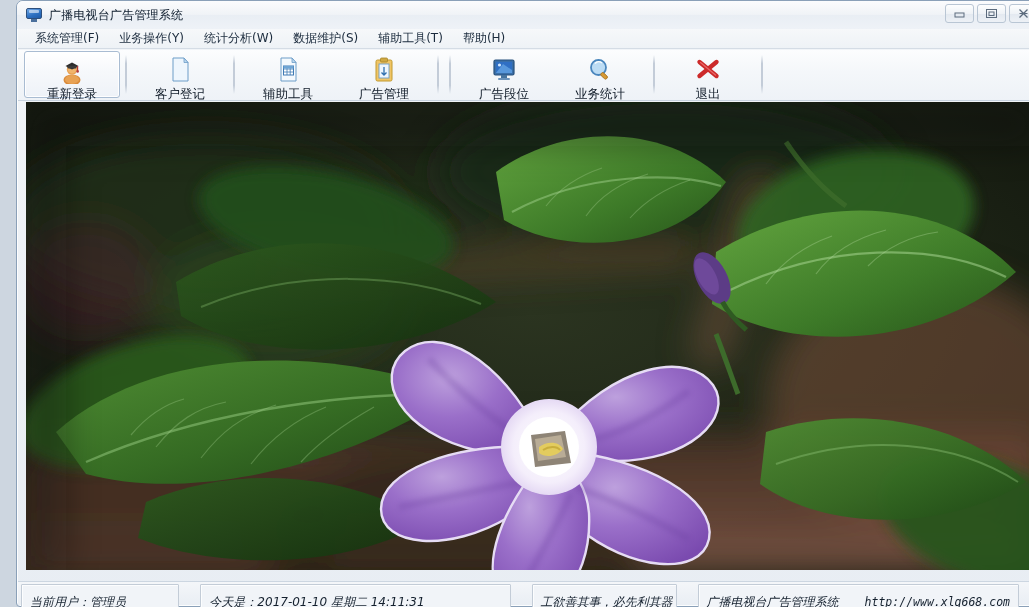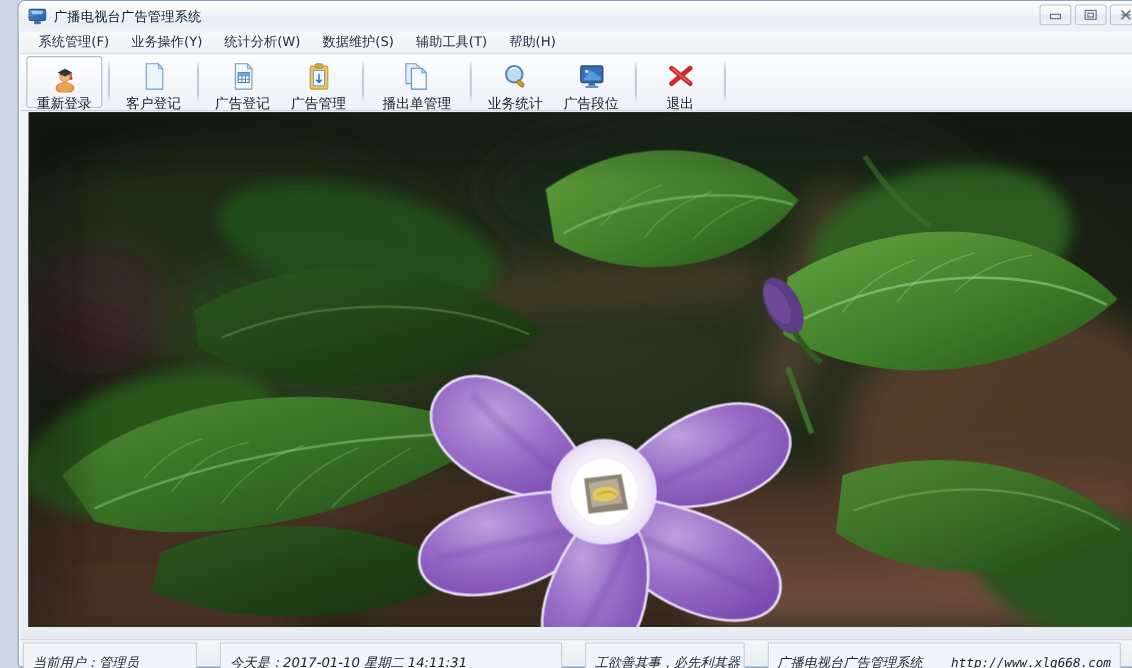--- a/index.html
+++ b/index.html
@@ -96,21 +96,21 @@
   .toolbar {
     position: absolute; left: 1px; top: 49px;
     width: calc(100% - 2px); height: 51px;
     box-sizing: border-box;
     background: linear-gradient(180deg, #fcfdfe 0%, #f4f7fa 45%, #eef2f7 100%);
     border-bottom: 1px solid #c7d2de;
     display: flex; align-items: stretch;
     padding-left: 6px;
   }
   .tbtn {
-    width: 69px;
+    width: 96px;
     box-sizing: border-box;
     display: flex; flex-direction: column;
     align-items: center; justify-content: flex-start;
     padding-top: 4px;
     border: 1px solid transparent;
     border-radius: 3px;
     margin: 1px 0 2px 0;
     cursor: default;
     position: relative;
   }
@@ -266,73 +266,63 @@
     <div class="tbtn">
       <div class="tb-icon">
         <svg width="30" height="28" viewBox="0 0 30 28">
           <path d="M8 2 L19 2 L23 6.5 L23 25 L8 25 Z" fill="#f4f9fd" stroke="#6d9dc8" stroke-width="1"></path>
           <path d="M19 2 L19 6.5 L23 6.5 Z" fill="#bcd9f0" stroke="#6d9dc8" stroke-width="0.8"></path>
           <rect x="10.5" y="10" width="10" height="9" fill="#ffffff" stroke="#3f7bb5" stroke-width="1"></rect>
           <path d="M10.5 13 H20.5 M10.5 16 H20.5 M14 10 V19 M17.2 10 V19" stroke="#3f7bb5" stroke-width="0.8"></path>
           <rect x="10.5" y="10" width="10" height="2.6" fill="#6fa5d4"></rect>
         </svg>
       </div>
-      <div class="tb-label">广告登记</div>
+      <div class="tb-label">辅助工具</div>
     </div>
 
     <div class="tbtn">
       <div class="tb-icon">
         <svg width="30" height="28" viewBox="0 0 30 28">
           <rect x="7" y="4" width="16" height="21" rx="1.5" fill="#f0c566" stroke="#c29a2f" stroke-width="1"></rect>
           <rect x="10" y="8" width="10" height="14" fill="#eef6fd" stroke="#6d9dc8" stroke-width="0.9"></rect>
           <path d="M15 11 L15 19 M12.5 16.5 L15 19 L17.5 16.5" stroke="#2f6fae" stroke-width="1.3" fill="none"></path>
           <rect x="11.5" y="2" width="7" height="4" rx="1" fill="#cfa843" stroke="#a8862a" stroke-width="0.8"></rect>
         </svg>
       </div>
       <div class="tb-label">广告管理</div>
     </div>
 
     <div class="tsep dbl"></div>
 
-    <div class="tbtn wide">
-      <div class="tb-icon">
-        <svg width="30" height="28" viewBox="0 0 30 28">
-          <path d="M5 2 L14 2 L17.5 5.5 L17.5 20 L5 20 Z" fill="#e3eef8" stroke="#7096bd" stroke-width="1"></path>
-          <path d="M10 6 L19.5 6 L23.5 10.2 L23.5 25 L10 25 Z" fill="#f5fafd" stroke="#5f8fbb" stroke-width="1"></path>
-          <path d="M19.5 6 L19.5 10.2 L23.5 10.2 Z" fill="#bcd9f0" stroke="#5f8fbb" stroke-width="0.8"></path>
-        </svg>
-      </div>
-      <div class="tb-label">播出单管理</div>
-    </div>
 
     <div class="tsep dbl"></div>
-
-    <div class="tbtn">
-      <div class="tb-icon">
-        <svg width="30" height="28" viewBox="0 0 30 28">
-          <circle cx="13.5" cy="11.5" r="7.5" fill="#bcdcf4" stroke="#4a86bd" stroke-width="1.8"></circle>
-          <path d="M10 7.5 A5 5 0 0 1 17 7" stroke="#ffffff" stroke-width="1.6" fill="none" opacity="0.9"></path>
-          <rect x="17.5" y="16" width="7.5" height="3.6" rx="1.6" transform="rotate(42 17.5 16)" fill="#d79a34" stroke="#a8731f" stroke-width="0.9"></rect>
-        </svg>
-      </div>
-      <div class="tb-label">业务统计</div>
-    </div>
 
     <div class="tbtn">
       <div class="tb-icon">
         <svg width="30" height="28" viewBox="0 0 30 28">
           <rect x="5" y="4" width="20" height="15" rx="1.5" fill="#3a6fa8" stroke="#27507c" stroke-width="1.2"></rect>
           <rect x="7" y="6" width="16" height="11" fill="#2f6fc4"></rect>
           <path d="M7 17 L14 8 L23 14 L23 17 Z" fill="#5fa0e0" opacity="0.85"></path>
           <circle cx="10.5" cy="9" r="1.6" fill="#cfe6ff"></circle>
           <rect x="12" y="19" width="6" height="3" fill="#46749f"></rect>
           <rect x="9" y="22" width="12" height="2" rx="1" fill="#6b93bb"></rect>
         </svg>
       </div>
       <div class="tb-label">广告段位</div>
+    </div>
+
+    <div class="tbtn">
+      <div class="tb-icon">
+        <svg width="30" height="28" viewBox="0 0 30 28">
+          <circle cx="13.5" cy="11.5" r="7.5" fill="#bcdcf4" stroke="#4a86bd" stroke-width="1.8"></circle>
+          <path d="M10 7.5 A5 5 0 0 1 17 7" stroke="#ffffff" stroke-width="1.6" fill="none" opacity="0.9"></path>
+          <rect x="17.5" y="16" width="7.5" height="3.6" rx="1.6" transform="rotate(42 17.5 16)" fill="#d79a34" stroke="#a8731f" stroke-width="0.9"></rect>
+        </svg>
+      </div>
+      <div class="tb-label">业务统计</div>
     </div>
 
     <div class="tsep dbl"></div>
 
     <div class="tbtn">
       <div class="tb-icon">
         <svg width="30" height="28" viewBox="0 0 30 28">
           <path d="M6.5 6 L23.5 20" stroke="#cc2a2a" stroke-width="4.4" stroke-linecap="round"></path>
           <path d="M23.5 6 L6.5 20" stroke="#cc2a2a" stroke-width="4.4" stroke-linecap="round"></path>
           <path d="M7.5 6.6 L22.5 19" stroke="#e86767" stroke-width="1.3" stroke-linecap="round"></path>

